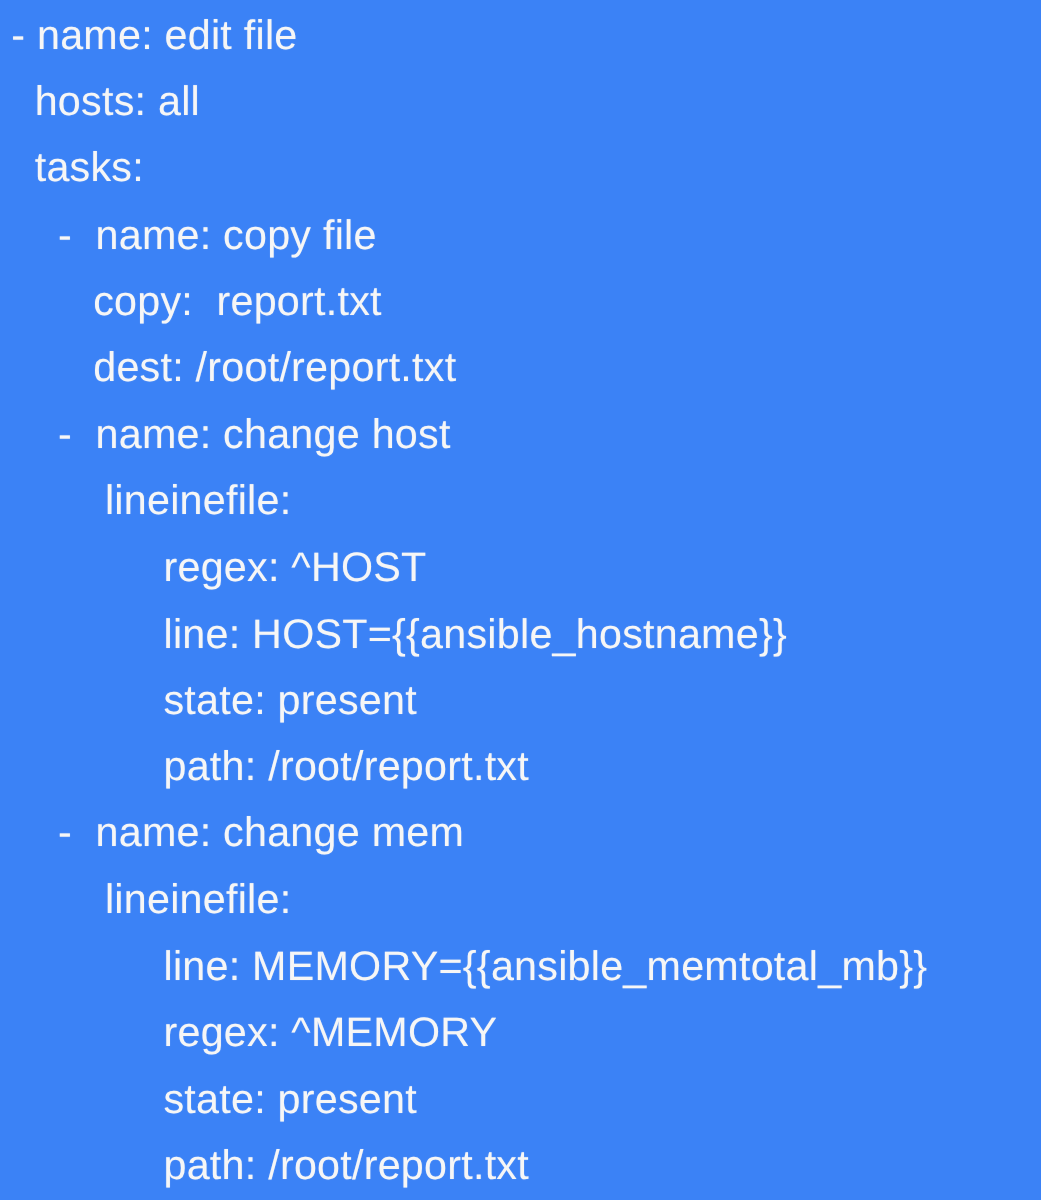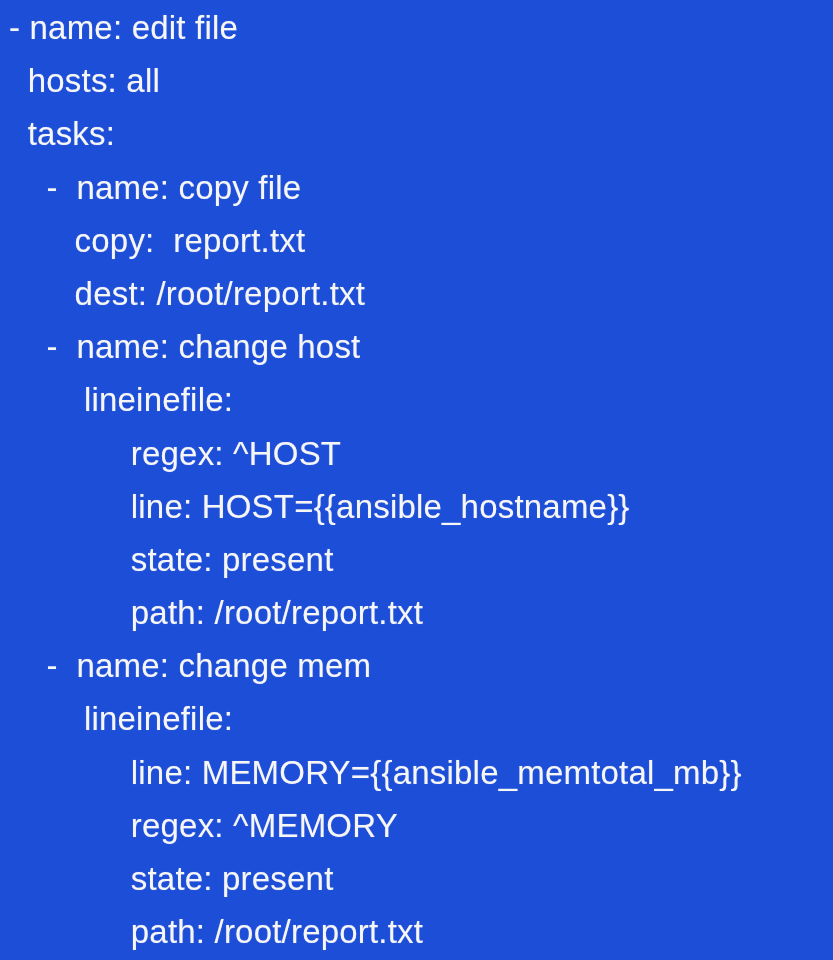--- a/index.html
+++ b/index.html
@@ -8,21 +8,21 @@
   }
   body {
     width: 833px;
     height: 960px;
     background: #000000;
     overflow: hidden;
   }
   .screen {
     width: 833px;
     height: 960px;
-    background: #1d4ed8;
+    background: #3b82f6;
     box-sizing: border-box;
   }
   .code-block {
     margin: 0;
     padding: 1px 0 0 9px;
     font-family: "Liberation Sans", sans-serif;
     font-size: 33px;
     line-height: 53.2px;
     font-weight: 400;
     color: #f6f6f6;

